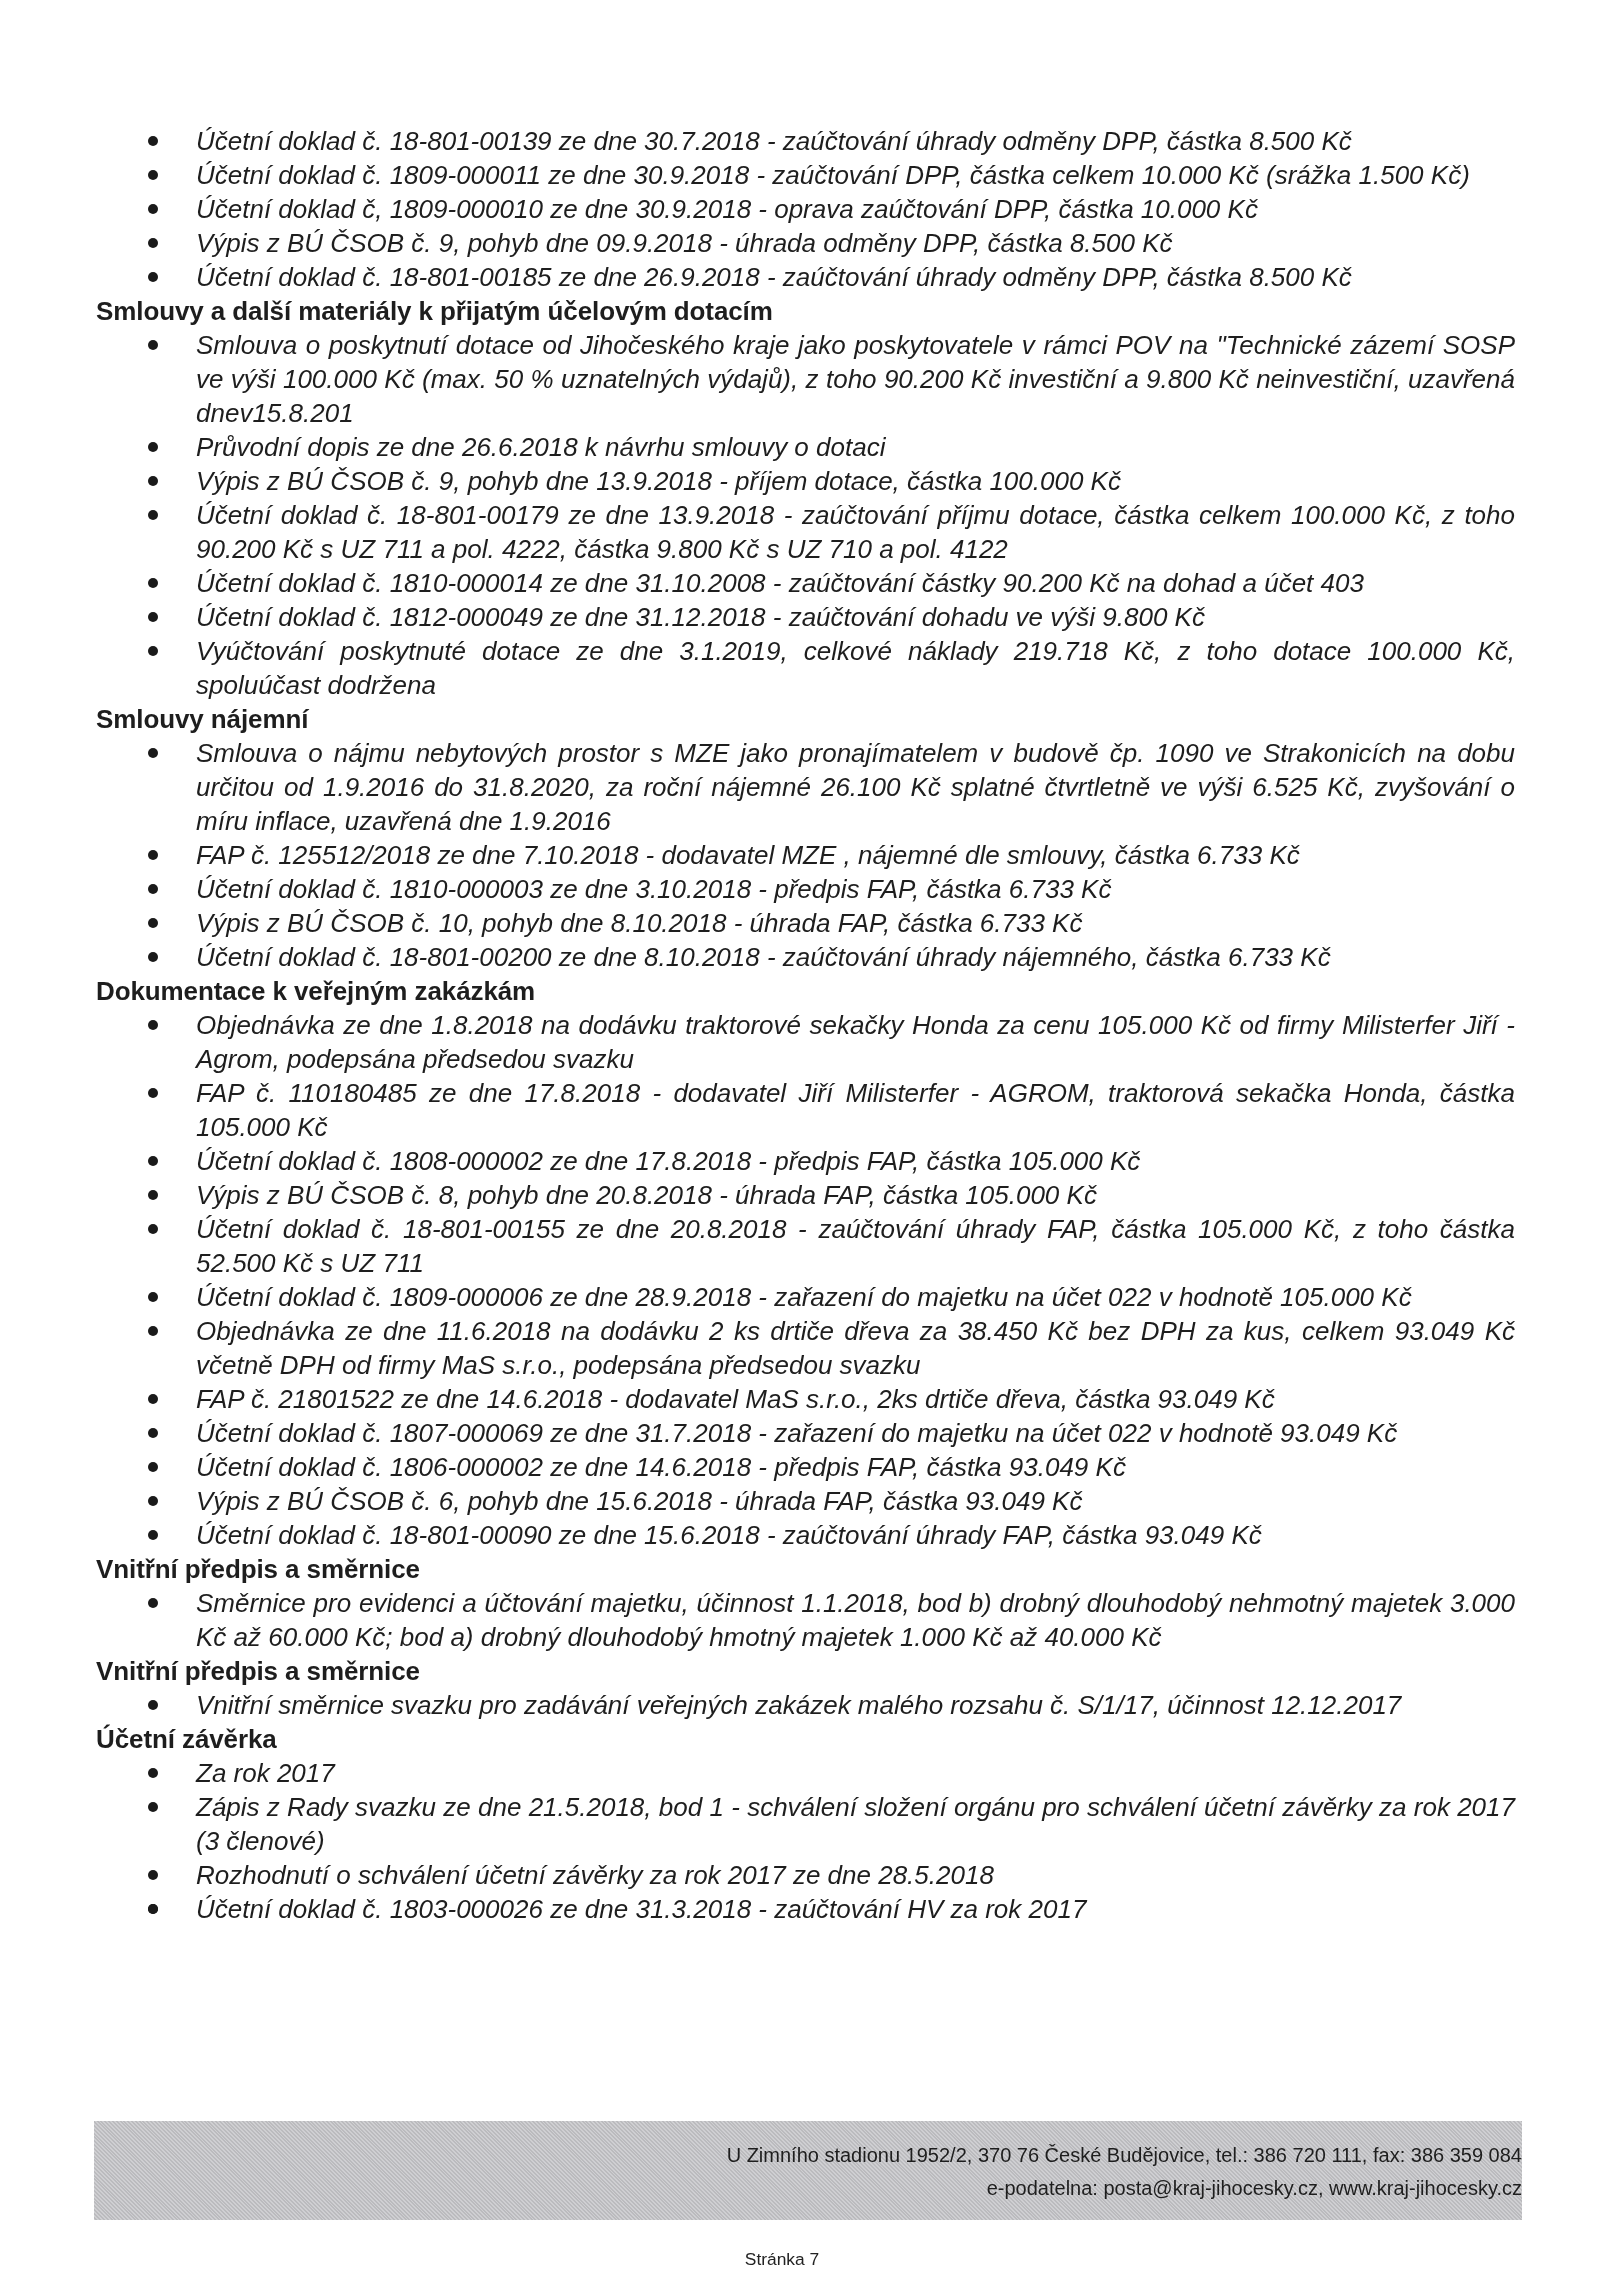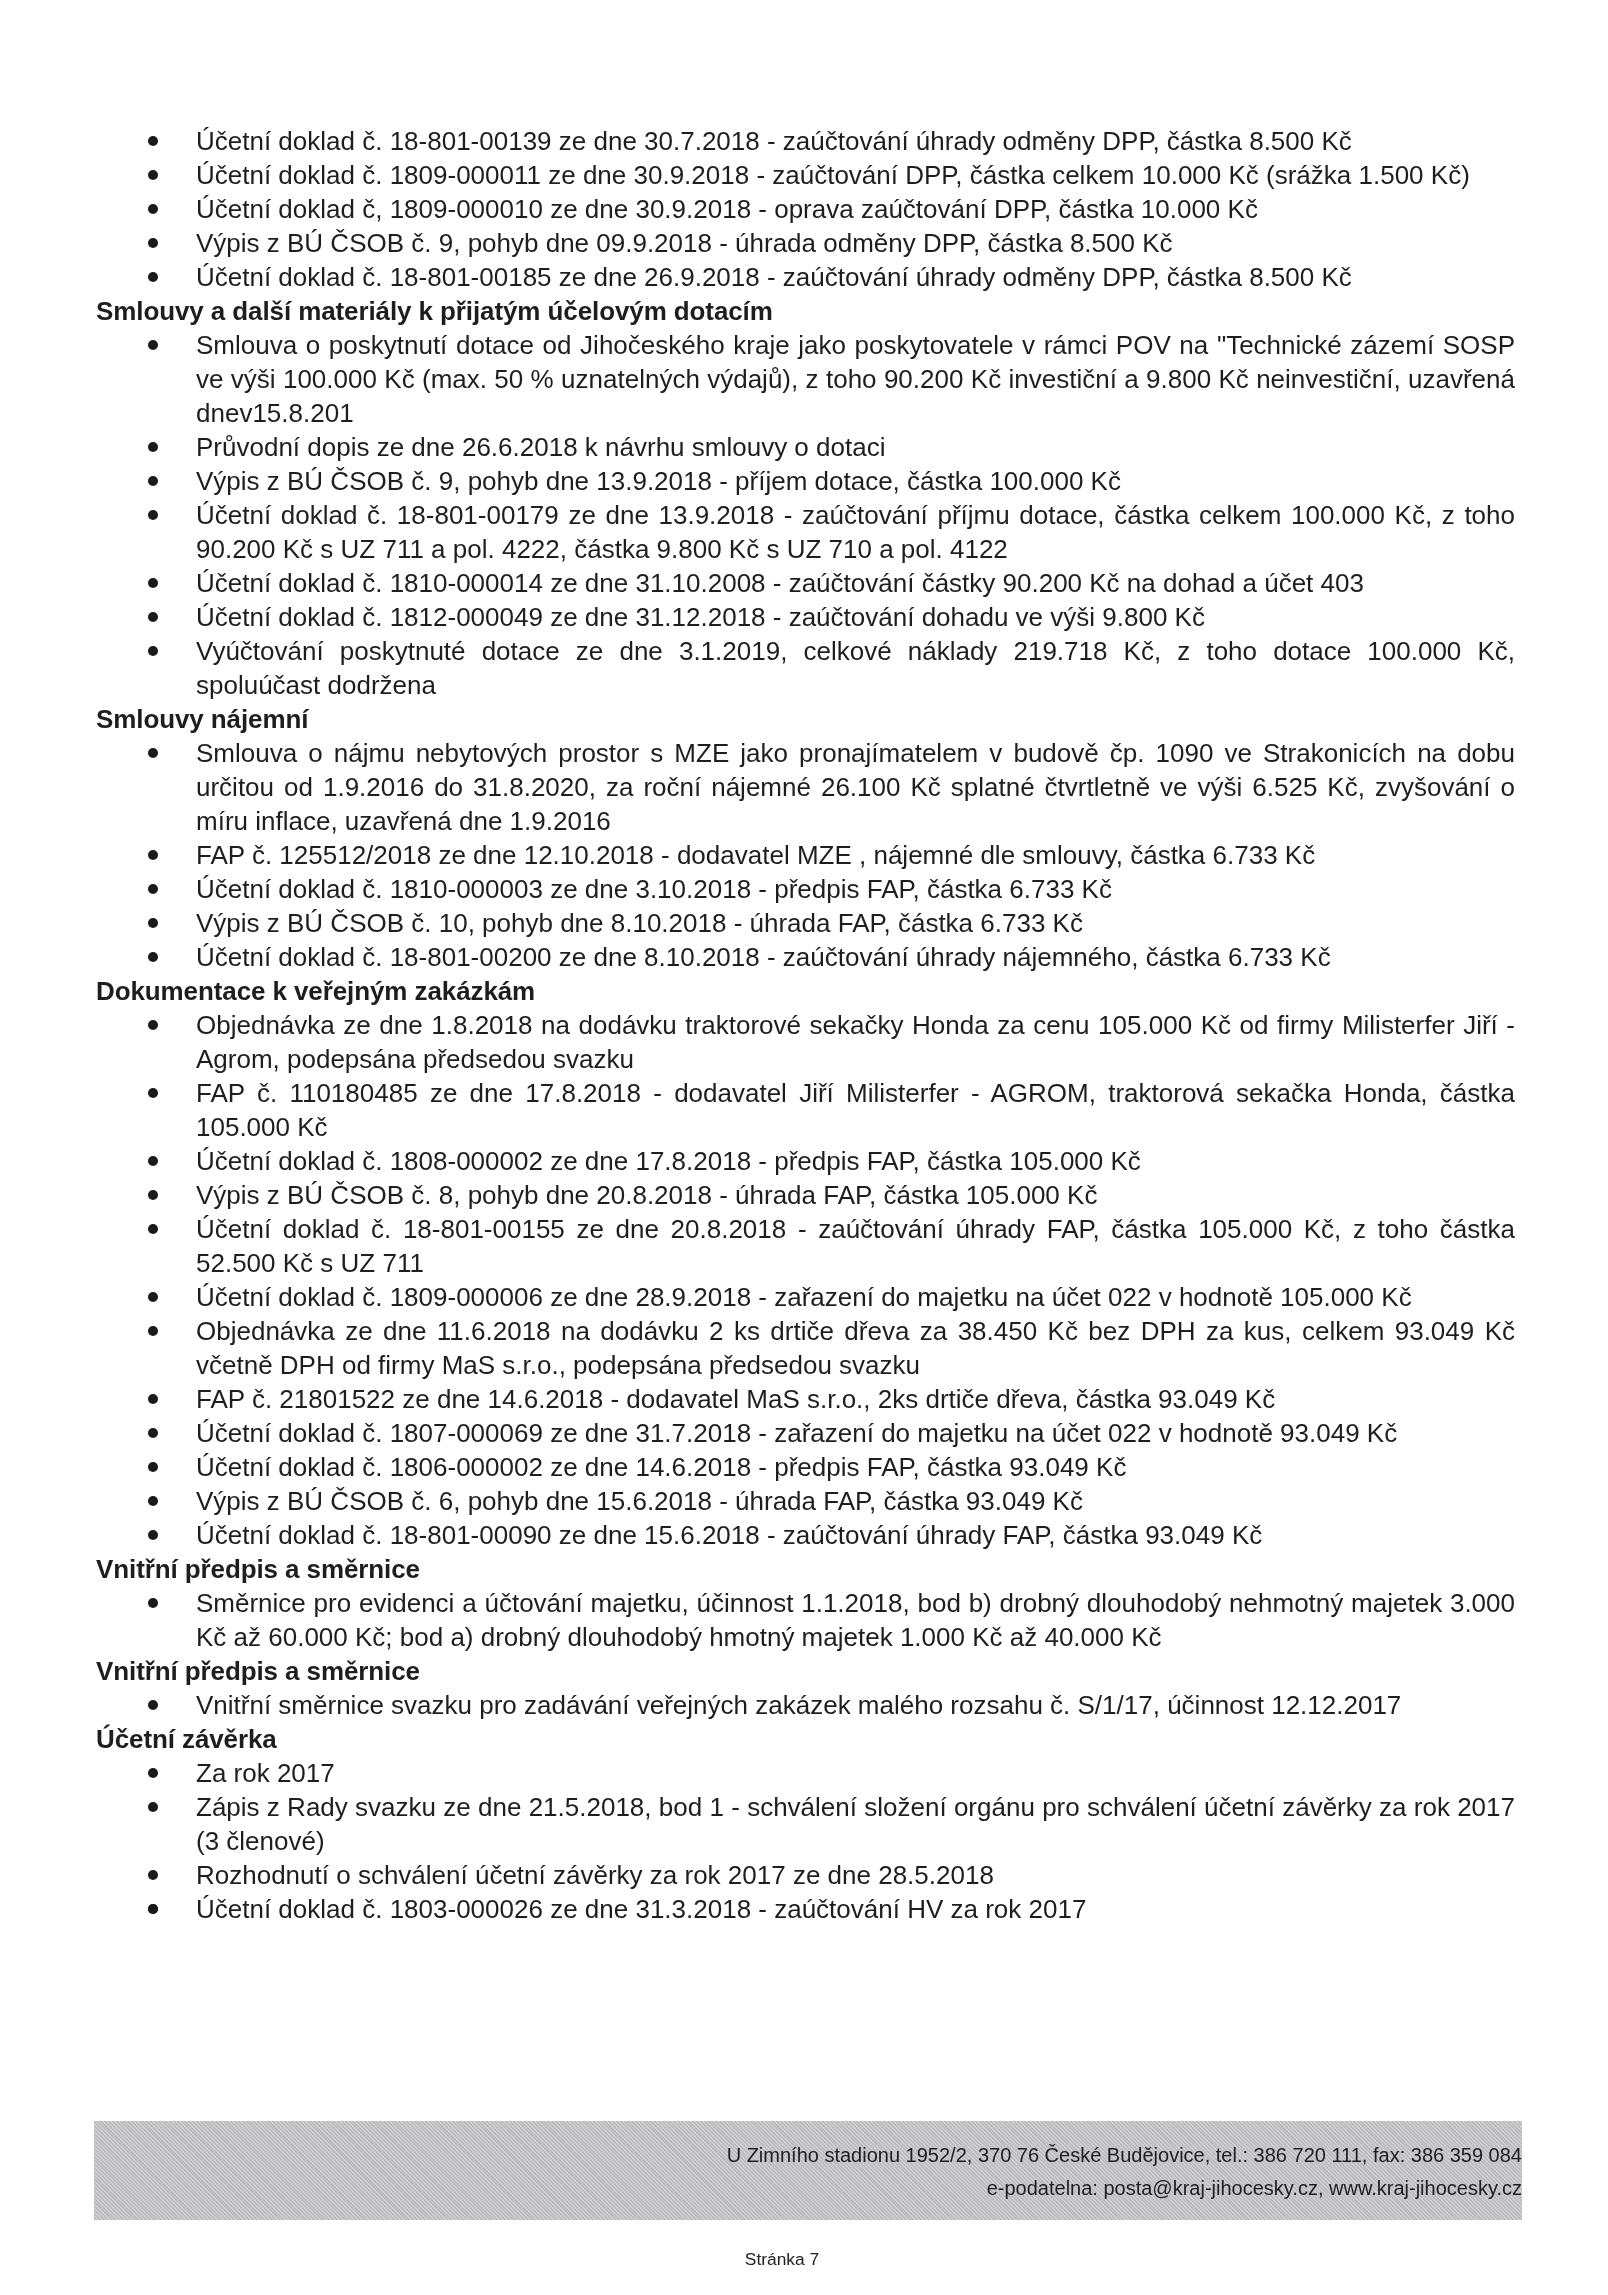--- a/index.html
+++ b/index.html
@@ -10,21 +10,21 @@
   #content {
     position: absolute; left: 96px; top: 124px; width: 1419px;
     font-size: 26px; line-height: 34px;
   }
   .section-heading {
     font-weight: bold; margin: 0; padding: 0; font-size: 26px; line-height: 34px;
     letter-spacing: -0.1px;
   }
   ul.items { list-style: none; margin: 0; padding: 0; }
   ul.items li {
-    position: relative; padding-left: 100px; text-align: justify;
+    position: relative; padding-left: 100px; text-align: justify; font-style: italic;
   }
   ul.items li .bullet {
     position: absolute; left: 52px; top: 12px; width: 10px; height: 10px;
     border-radius: 50%; background: #1a1a1a;
   }
   #footer-box {
     position: absolute; left: 94px; top: 2121px; width: 1428px; height: 99px;
     background-color: #c5c5c8;
     background-image: repeating-linear-gradient(45deg, rgba(255,255,255,0.18) 0 1.3px, rgba(0,0,0,0.05) 1.3px 2.7px);
     text-align: right; font-size: 20px; color: #1e1e1e;
@@ -58,21 +58,21 @@
         <li><span class="bullet"></span><span>Účetní doklad č. 18-801-00179 ze dne 13.9.2018 - zaúčtování příjmu dotace, částka celkem 100.000 Kč, z toho 90.200 Kč s UZ 711 a pol. 4222, částka 9.800 Kč s UZ 710 a pol. 4122</span></li>
         <li><span class="bullet"></span><span>Účetní doklad č. 1810-000014 ze dne 31.10.2008 - zaúčtování částky 90.200 Kč na dohad a účet 403</span></li>
         <li><span class="bullet"></span><span>Účetní doklad č. 1812-000049 ze dne 31.12.2018 - zaúčtování dohadu ve výši 9.800 Kč</span></li>
         <li><span class="bullet"></span><span>Vyúčtování poskytnuté dotace ze dne 3.1.2019, celkové náklady 219.718 Kč, z toho dotace 100.000 Kč, spoluúčast dodržena</span></li>
       </ul>
     </div>
     <div>
       <div class="section-heading">Smlouvy nájemní</div>
       <ul class="items">
         <li><span class="bullet"></span><span>Smlouva o nájmu nebytových prostor s MZE jako pronajímatelem v budově čp. 1090 ve Strakonicích na dobu určitou od 1.9.2016 do 31.8.2020, za roční nájemné 26.100 Kč splatné čtvrtletně ve výši 6.525 Kč, zvyšování o míru inflace, uzavřená dne 1.9.2016</span></li>
-        <li><span class="bullet"></span><span>FAP č. 125512/2018 ze dne 12.10.2018 - dodavatel MZE , nájemné dle smlouvy, částka 6.733 Kč</span></li>
+        <li><span class="bullet"></span><span>FAP č. 125512/2018 ze dne 7.10.2018 - dodavatel MZE , nájemné dle smlouvy, částka 6.733 Kč</span></li>
         <li><span class="bullet"></span><span>Účetní doklad č. 1810-000003 ze dne 3.10.2018 - předpis FAP, částka 6.733 Kč</span></li>
         <li><span class="bullet"></span><span>Výpis z BÚ ČSOB č. 10, pohyb dne 8.10.2018 - úhrada FAP, částka 6.733 Kč</span></li>
         <li><span class="bullet"></span><span>Účetní doklad č. 18-801-00200 ze dne 8.10.2018 - zaúčtování úhrady nájemného, částka 6.733 Kč</span></li>
       </ul>
     </div>
     <div>
       <div class="section-heading">Dokumentace k veřejným zakázkám</div>
       <ul class="items">
         <li><span class="bullet"></span><span>Objednávka ze dne 1.8.2018 na dodávku traktorové sekačky Honda za cenu 105.000 Kč od  firmy Milisterfer Jiří - Agrom, podepsána předsedou svazku</span></li>
         <li><span class="bullet"></span><span>FAP č. 110180485 ze dne 17.8.2018 - dodavatel Jiří Milisterfer - AGROM, traktorová sekačka Honda, částka 105.000 Kč</span></li>

